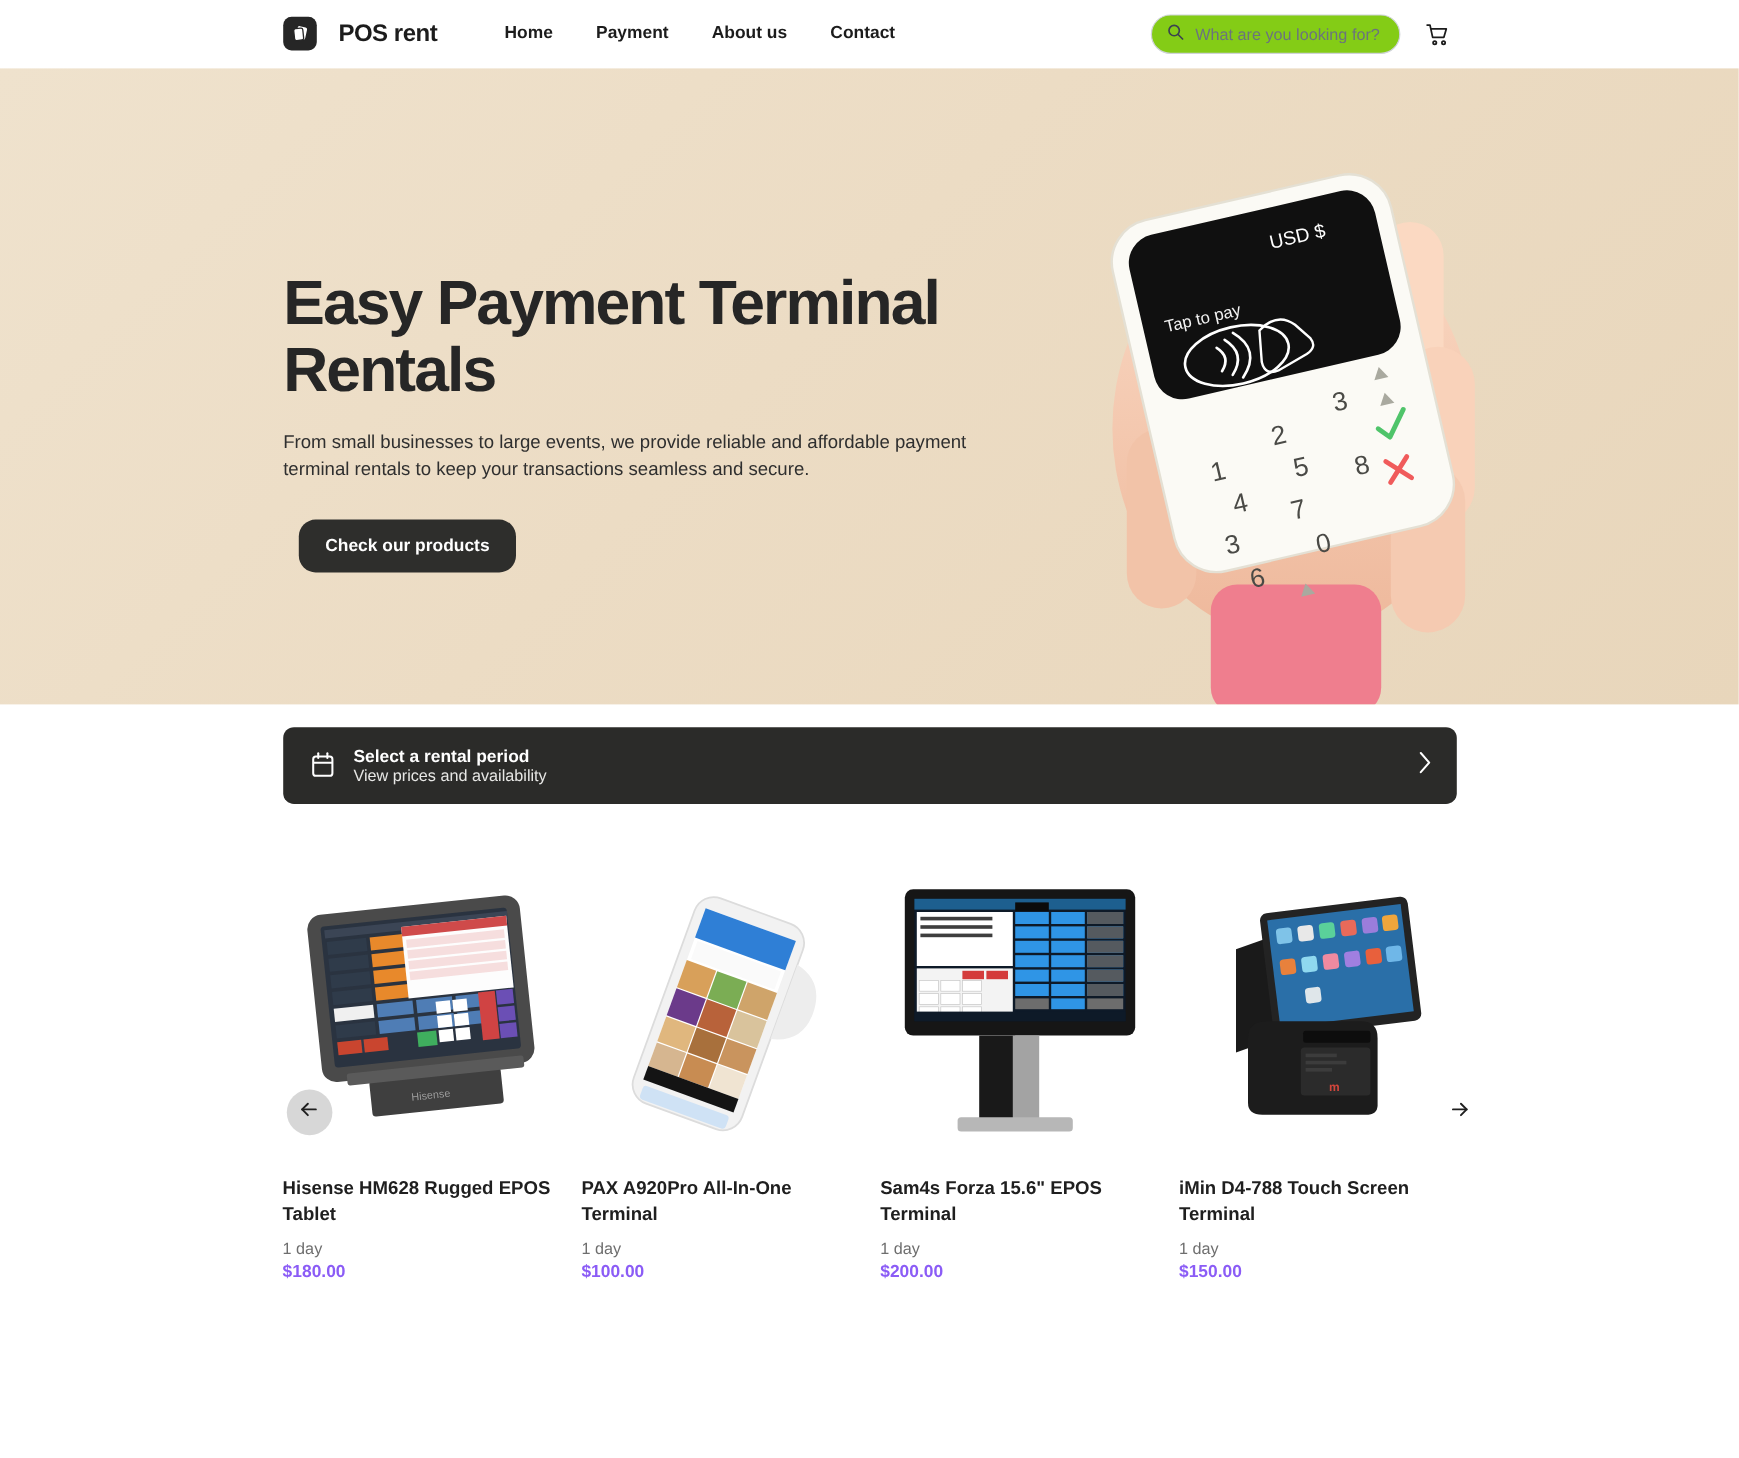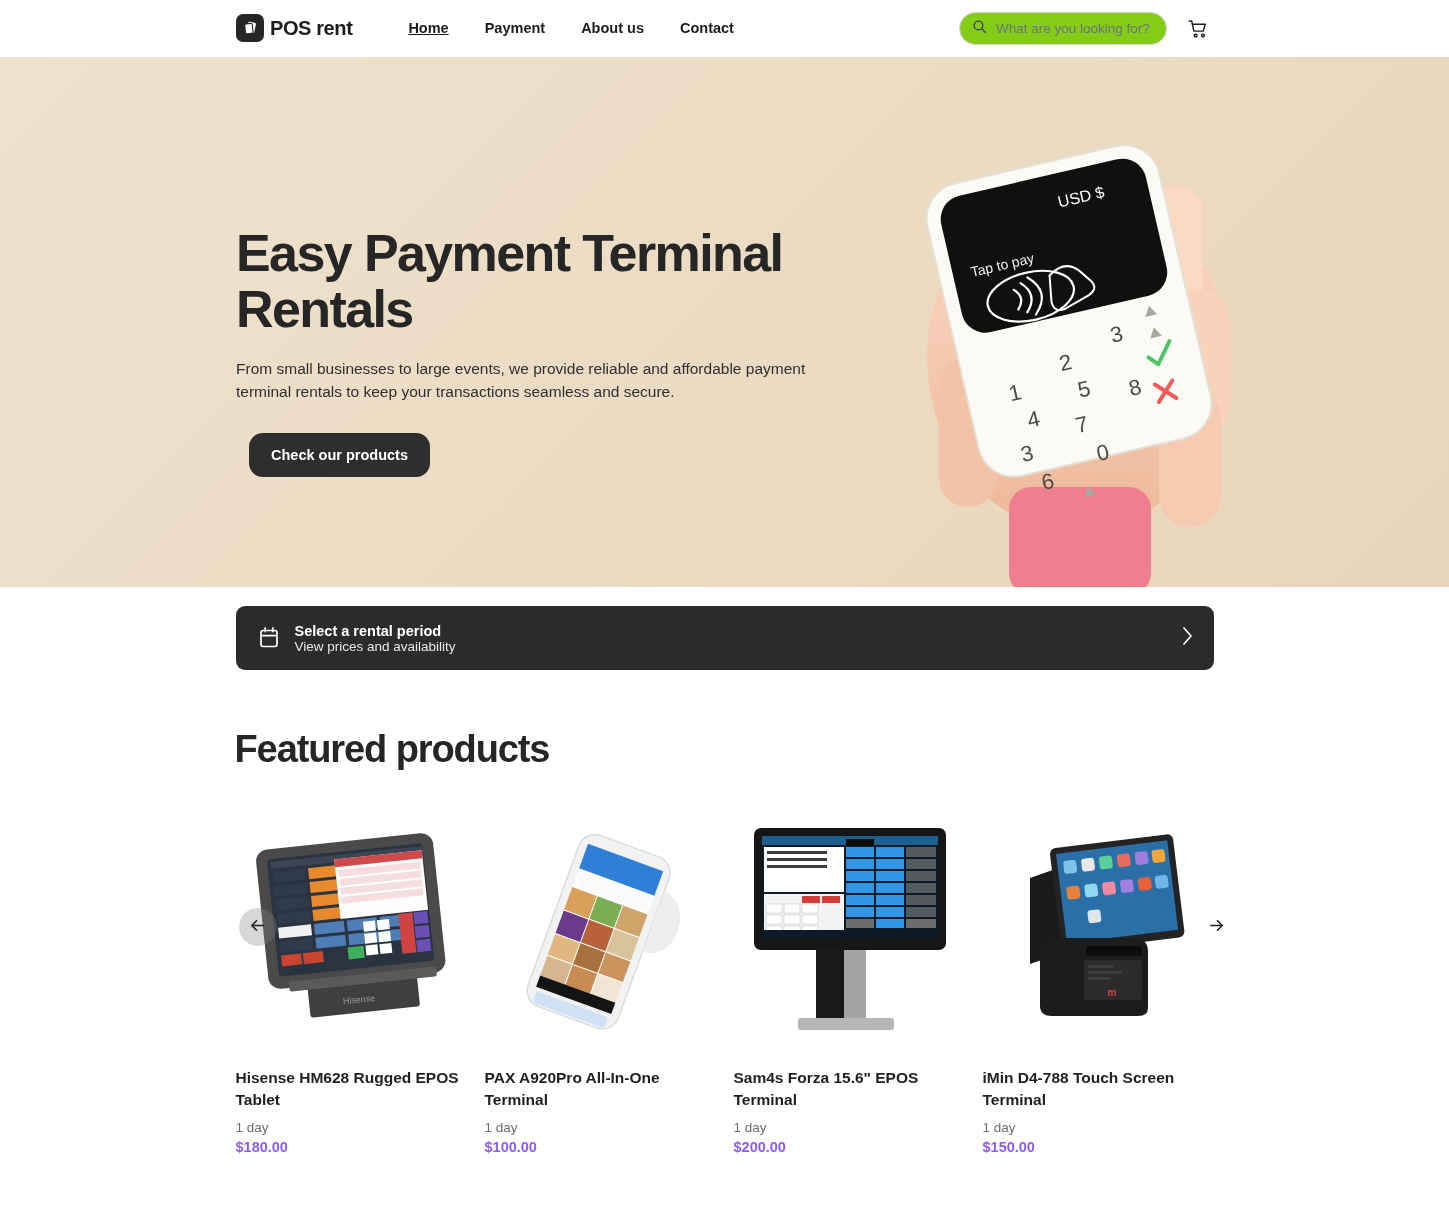--- a/index.html
+++ b/index.html
@@ -18,21 +18,21 @@
     width: 100%;
     background: #ffffff;
     display: flex;
     align-items: center;
     position: relative;
     border-bottom: 1px solid #ffffff;
   }
   .brand {
     display: flex;
     align-items: center;
-    gap: 6px;
+    gap: 18px;
     margin-left: 236px;
   }
   .brand-mark {
     width: 28px; height: 28px;
     background: #262626;
     border-radius: 7px;
     display: flex; align-items: center; justify-content: center;
     flex: none;
   }
   .brand-name {
@@ -50,21 +50,21 @@
     margin-left: 44px;
   }
   .nav a {
     font-size: 14.5px;
     font-weight: bold;
     color: #1c1c1c;
     text-decoration: none;
     padding: 6px 18px;
     white-space: nowrap;
   }
-  .nav a:first-child { padding-left: 12px; text-decoration: underline; }
+  .nav a:first-child { padding-left: 12px; }
   .header-right {
     position: absolute;
     right: 0;
     top: 0;
     height: 57px;
     display: flex;
     align-items: center;
     gap: 18px;
     padding-right: 238px;
   }
@@ -345,21 +345,20 @@
     </div>
     <span class="banner-chevron">
       <svg width="13" height="20" viewBox="0 0 13 20" fill="none" stroke="#ffffff" stroke-width="1.7" stroke-linecap="round" stroke-linejoin="round">
         <polyline points="3,2 10,10 3,18"></polyline>
       </svg>
     </span>
   </div>
 </div>
 
 <div class="featured">
-  <h2>Featured products</h2>
 
   <div class="products">
 
     <div class="card">
       <div class="card-img">
         <svg width="220" height="215" viewBox="0 0 220 215">
           <g transform="rotate(-6 110 100)">
             <rect x="22" y="18" width="178" height="140" rx="12" fill="#4a4a4a"></rect>
             <rect x="33" y="28" width="156" height="118" rx="3" fill="#2a3340"></rect>
             <g>

